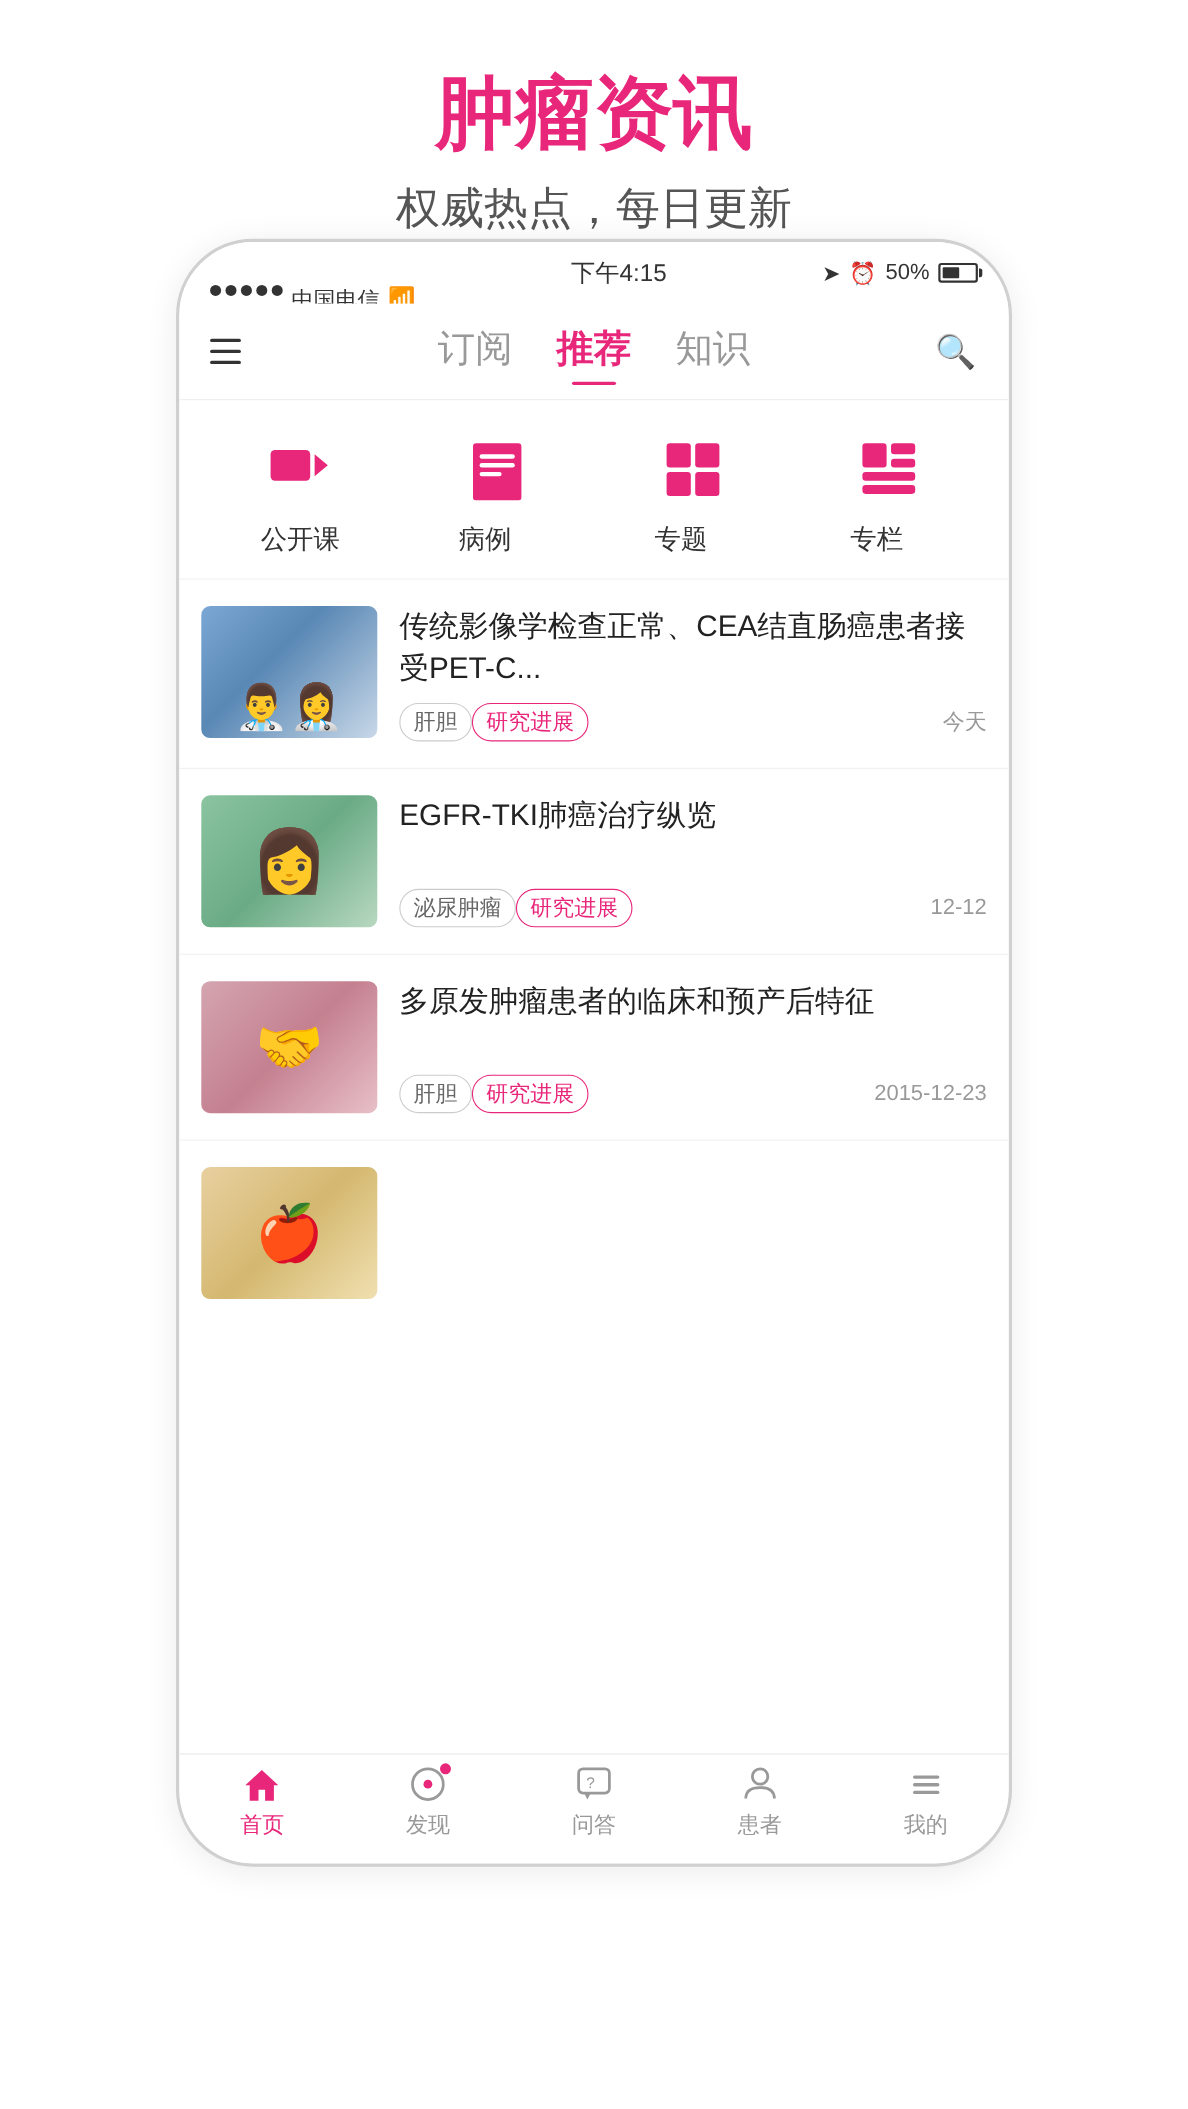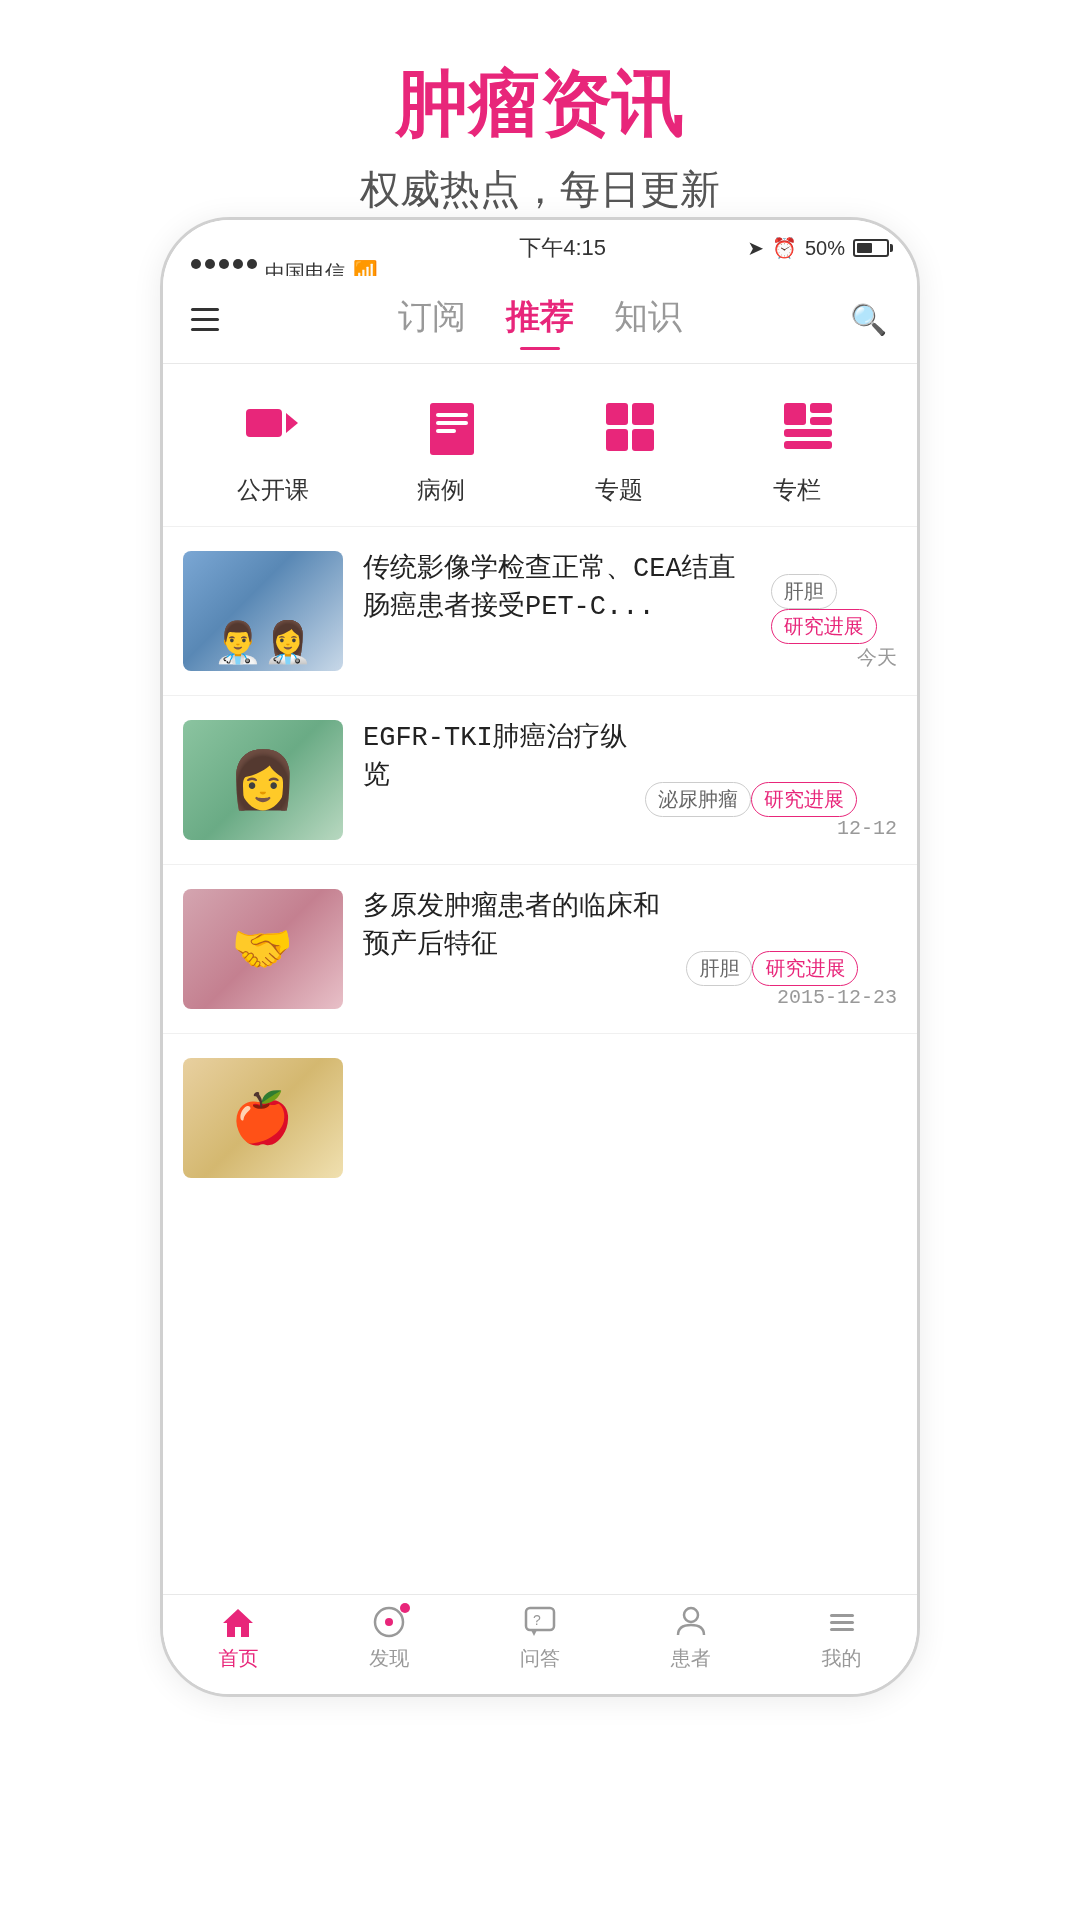--- a/index.html
+++ b/index.html
@@ -206,23 +206,22 @@
       display: flex; align-items: center; justify-content: center;
     }
     .thumb-food::before {
       content: '🍎';
       font-size: 50px;
     }
 
     .article-content {
       flex: 1;
       display: flex;
-      flex-direction: row;
+      flex-direction: column;
       gap: 12px;
-      font-family: Liberation Mono, monospace;
     }
     .article-title {
       font-size: 27px;
       color: #222;
       line-height: 1.4;
       font-weight: 500;
     }
     .article-meta {
       display: flex;
       align-items: center;

